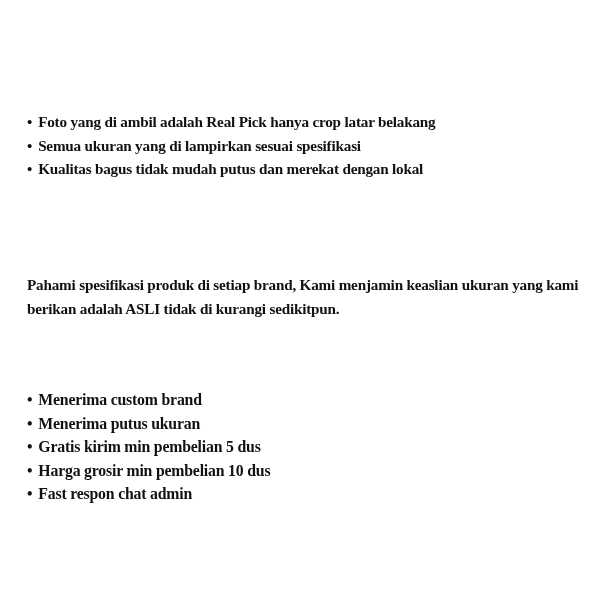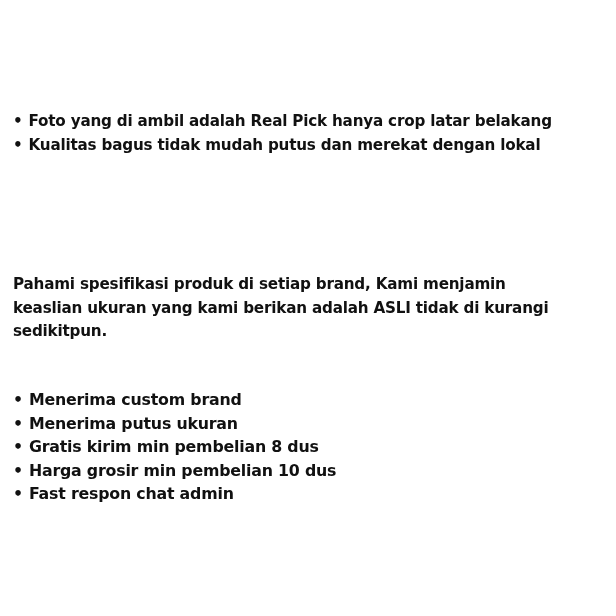--- a/index.html
+++ b/index.html
@@ -1,40 +1,41 @@
 <!DOCTYPE html>
 <html><head>
 <meta charset="utf-8">
 <style>
   html, body { margin: 0; padding: 0; background: #ffffff; }
   body { width: 616px; height: 616px; position: relative; overflow: hidden;
          font-family: "DejaVu Sans", sans-serif; color: #111111; }
-  .block { position: absolute; left: 13px; font-weight: bold; font-size: 15.2px; letter-spacing: -0.2px; }
+  .block { position: absolute; left: 27px; font-weight: bold; font-size: 15.2px; letter-spacing: -0.2px; font-family: Liberation Serif, serif; }
   .list { margin: 0; padding: 0; list-style: none; }
   .list li { line-height: 23.5px; white-space: nowrap; }
   .list li::before { content: "\2022"; margin-right: 6px; }
   .para { width: 560px; line-height: 23.5px; }
   #b1 { top: 110px; }
   #b2 { top: 273px; }
   #b3 { top: 388px; }
   .list.compact li { font-size: 15.8px; }
 </style>
 </head>
 <body>
 
 <div class="block" id="b1">
   <ul class="list">
     <li>Foto yang di ambil adalah Real Pick hanya crop latar belakang</li>
+    <li>Semua ukuran yang di lampirkan sesuai spesifikasi</li>
     <li>Kualitas bagus tidak mudah putus dan merekat dengan lokal</li>
   </ul>
 </div>
 
 <div class="block para" id="b2">Pahami spesifikasi produk di setiap brand, Kami menjamin keaslian ukuran yang kami berikan adalah ASLI tidak di kurangi sedikitpun.</div>
 
 <div class="block" id="b3">
   <ul class="list compact">
     <li>Menerima custom brand</li>
     <li>Menerima putus ukuran</li>
-    <li>Gratis kirim min pembelian 8 dus</li>
+    <li>Gratis kirim min pembelian 5 dus</li>
     <li>Harga grosir min pembelian 10 dus</li>
     <li>Fast respon chat admin</li>
   </ul>
 </div>
 
 </body></html>

